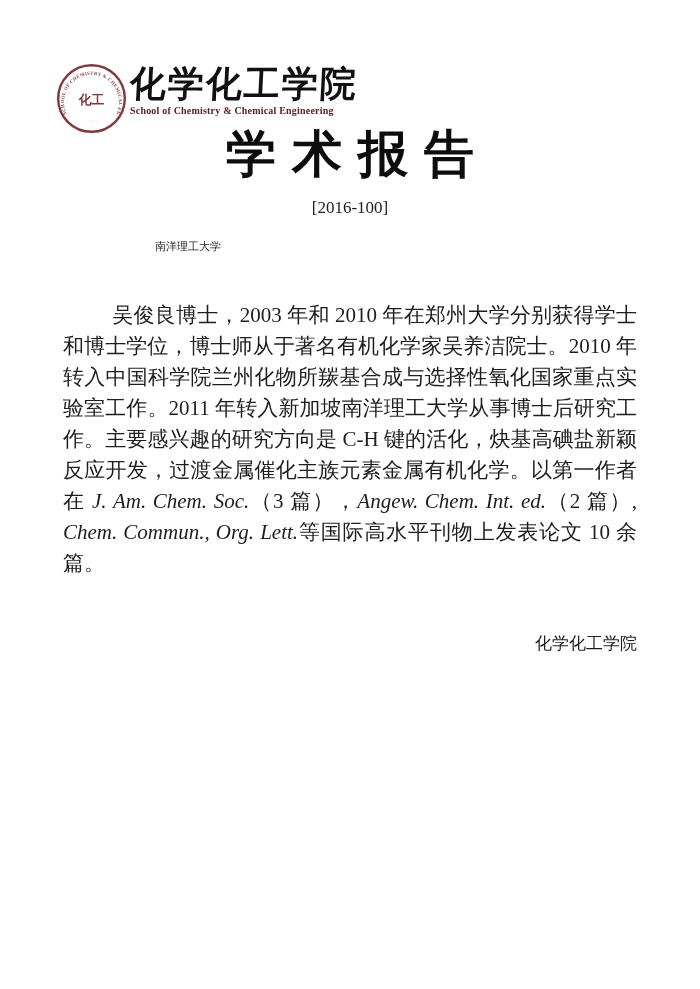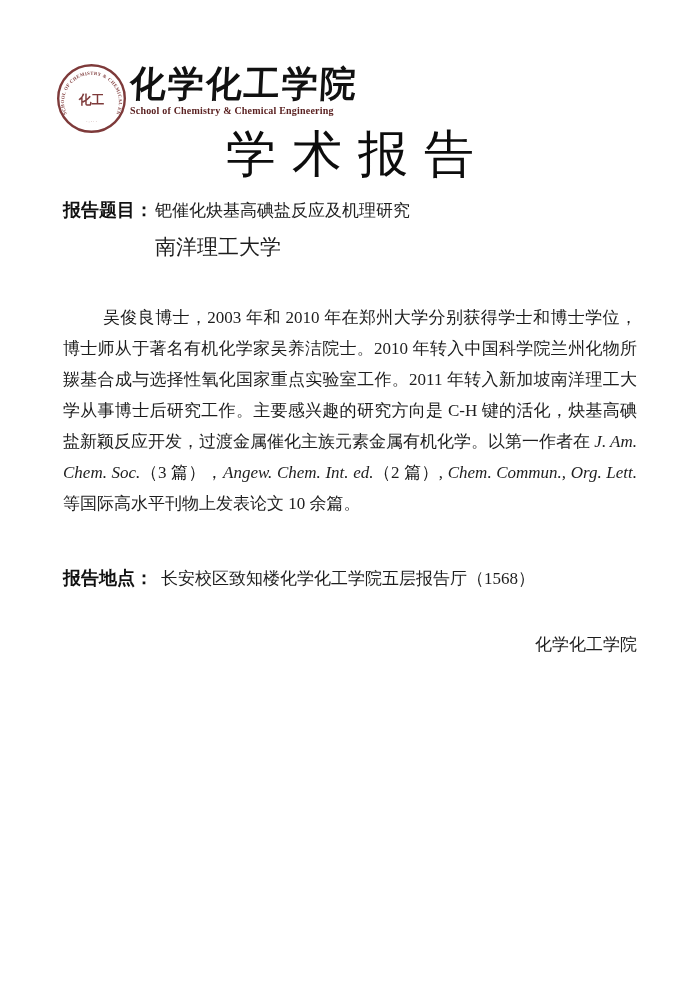--- a/index.html
+++ b/index.html
@@ -24,40 +24,40 @@
     color:#111;
     transform:skewX(-3deg);
   }
   .org-en{
     font-size:10px;line-height:12px;font-weight:bold;
     color:#5b2222;letter-spacing:0.2px;margin-top:2px;
   }
   .page-title{
     text-align:center;
     font-size:50px;line-height:62px;
-    font-weight:400;
+    font-weight:700;
     letter-spacing:16px;text-indent:16px;
     margin-top:-12px;
     font-family:cursive,serif;
     color:#0d0d0d;
   }
   .report-no{text-align:center;font-size:17px;line-height:22px;margin-top:12px;}
   .rows{margin-top:14px;}
   .row{line-height:23px;margin-bottom:14px;white-space:nowrap;}
   .label{
     display:inline-block;min-width:92px;
     font-weight:bold;font-size:18px;
     word-spacing:5px;
     color:#111;
   }
   .value{font-size:17px;}
-  .indent-value{margin-left:92px;font-size:21px;text-align:center;}
+  .indent-value{margin-left:92px;font-size:11px;text-align:center;}
   .bio{
     margin-top:42px;
-    font-size:17px;line-height:31px;
+    font-size:21px;line-height:31px;
     text-align:justify;
     text-indent:2.35em;
   }
   .bio em{font-style:italic;}
   .meta{margin-top:48px;}
   .meta .value{margin-left:10px;}
   .meta .row.venue .value{margin-left:6px;}
   .footer{margin-top:38px;text-align:right;font-size:17px;line-height:33px;}
   .footer div{white-space:nowrap;}
 </style>
@@ -82,35 +82,30 @@
       <text x="40" y="46.5" text-anchor="middle" font-size="14" font-weight="bold" fill="#7e3a3a" font-family="cursive, serif">化工</text>
     </svg>
     <div class="org-names">
       <div class="org-cn">化学化工学院</div>
       <div class="org-en">School of Chemistry &amp; Chemical Engineering</div>
     </div>
   </div>
 
   <div class="page-title">学术报告</div>
 
+  <div class="report-no">[2016-100]</div>
 
   <div class="rows">
-    <div class="row">
-      <span class="label">报告题目：</span><span class="value">钯催化炔基高碘盐反应及机理研究</span>
-    </div>
     <div class="row">
       <span class="indent-value">南洋理工大学</span>
     </div>
   </div>
 
   <div class="bio"><span>吴俊良博士，2003 年和 2010 年在郑州大学分别获得学士和博士学位，博士师从于著名有机化学家吴养洁院士。2010 年转入中国科学院兰州化物所羰基合成与选择性氧化国家重点实验室工作。2011 年转入新加坡南洋理工大学从事博士后研究工作。主要感兴趣的研究方向是 C-H 键的活化，炔基高碘盐新颖反应开发，过渡金属催化主族元素金属有机化学。以第一作者在 </span><em>J. Am. Chem. Soc.</em><span>（3 篇），</span><em>Angew. Chem. Int. ed.</em><span>（2 篇）, </span><em>Chem. Commun., Org. Lett.</em><span>等国际高水平刊物上发表论文 10 余篇。</span></div>
 
   <div class="meta">
-    <div class="row venue">
-      <span class="label">报告地点：</span><span class="value">长安校区致知楼化学化工学院五层报告厅（1568）</span>
-    </div>
   </div>
 
   <div class="footer">
     <div>化学化工学院</div>
   </div>
 
 </div>
 
 </body></html>

